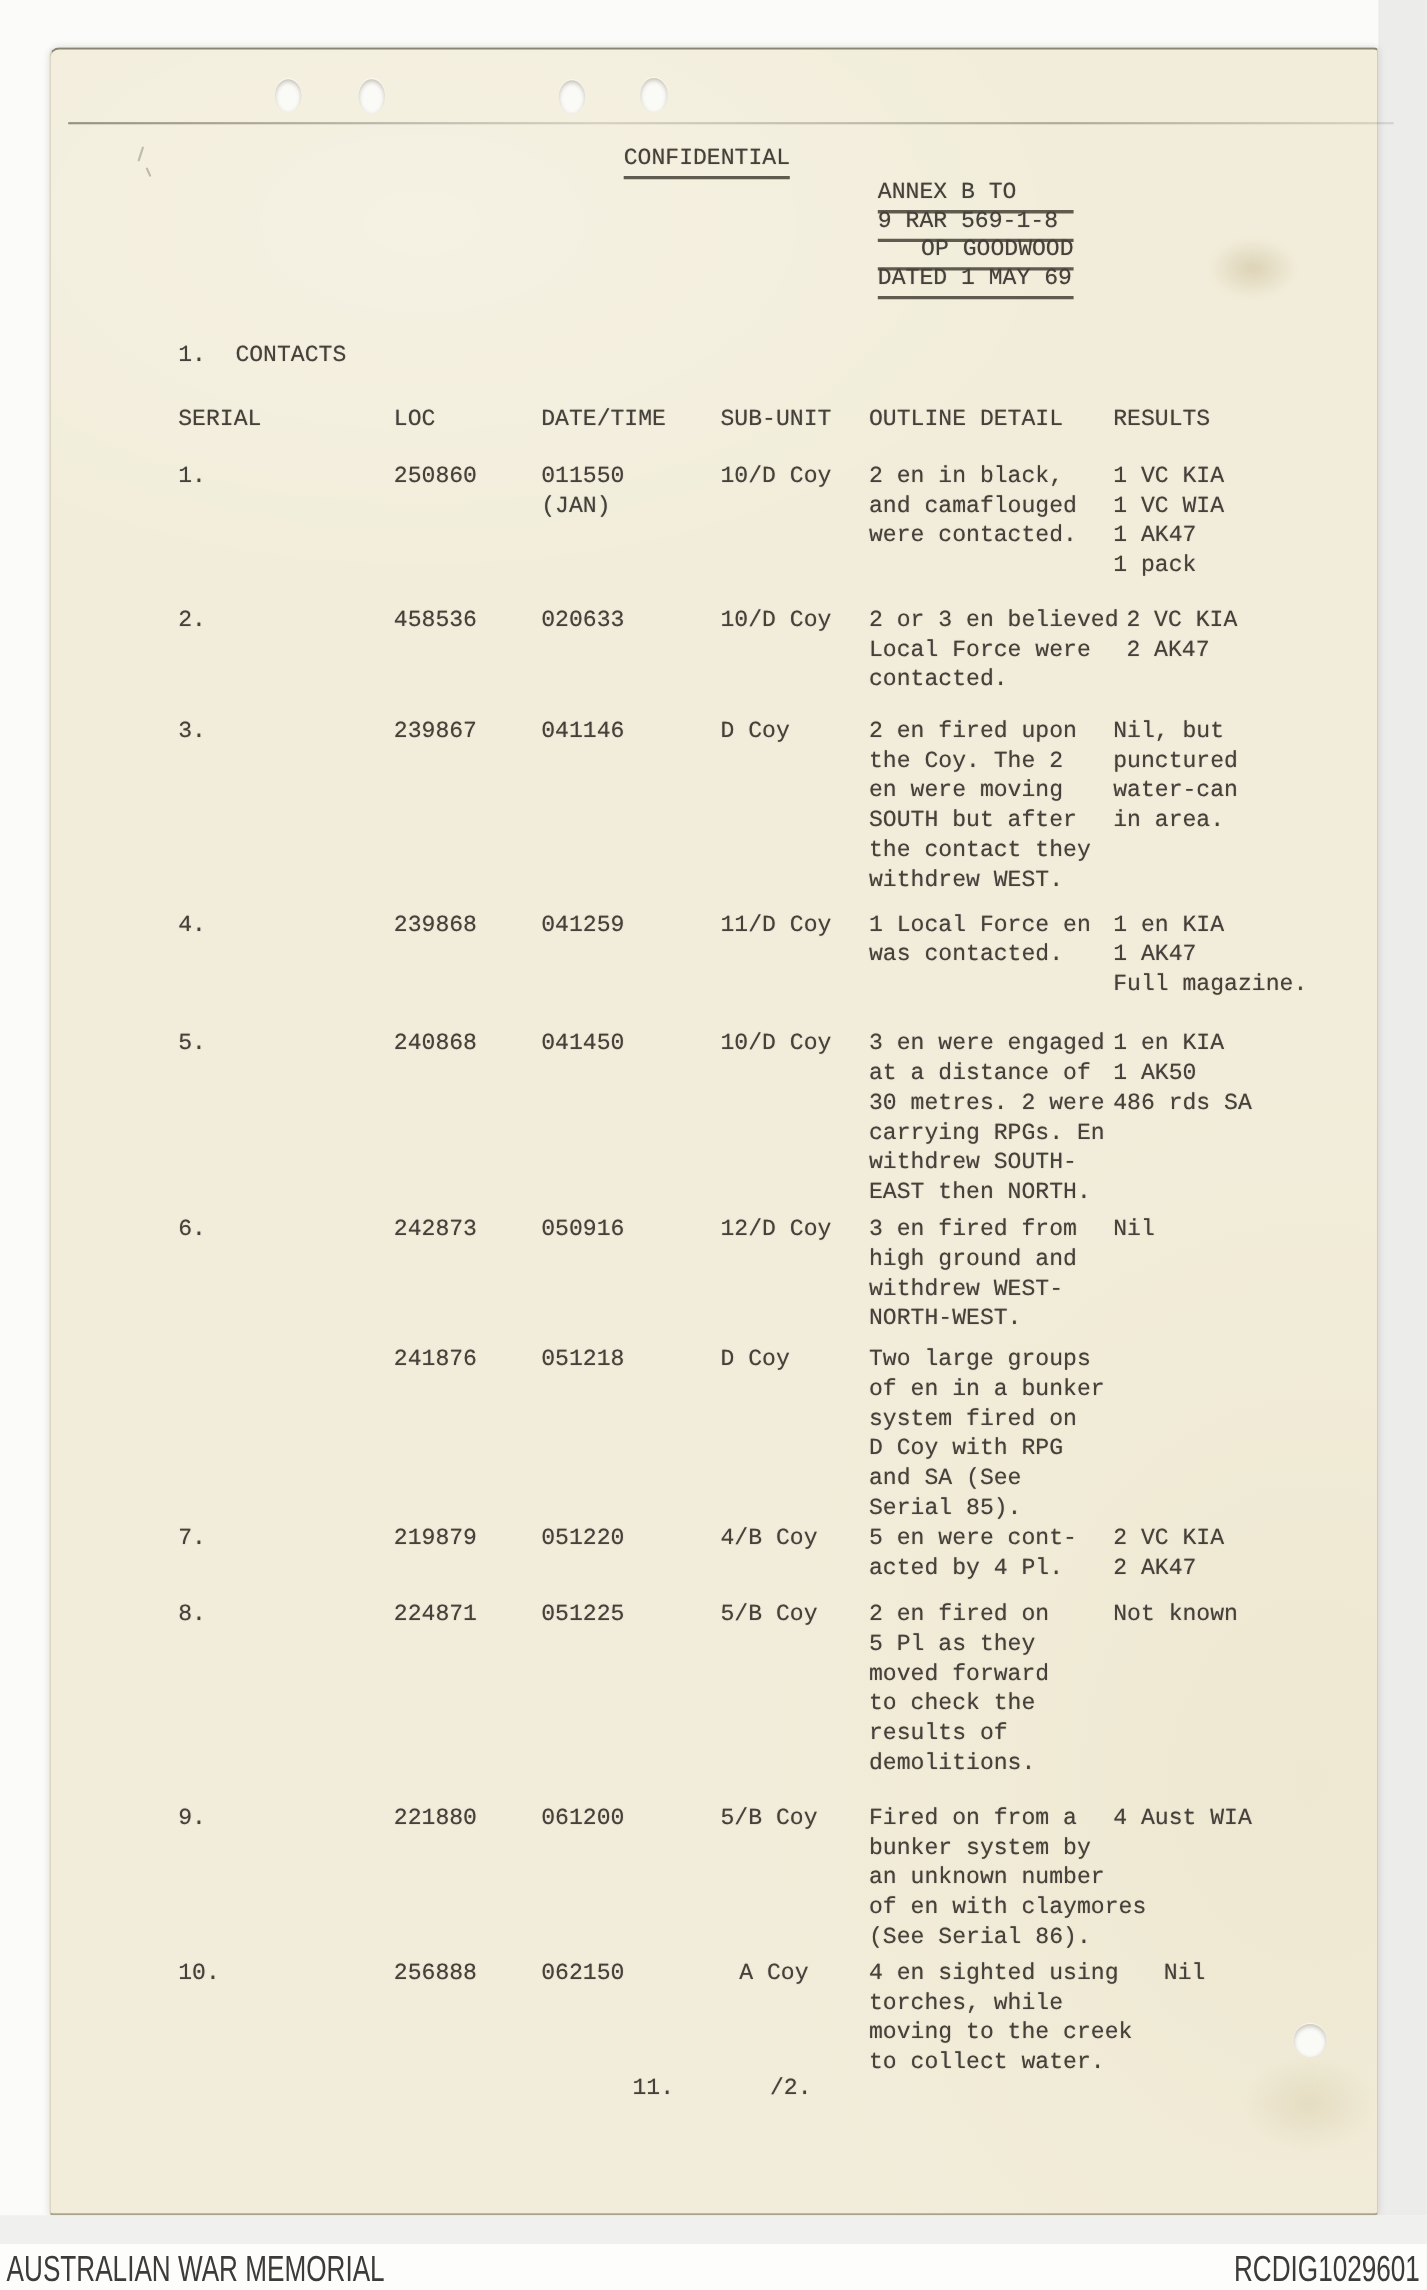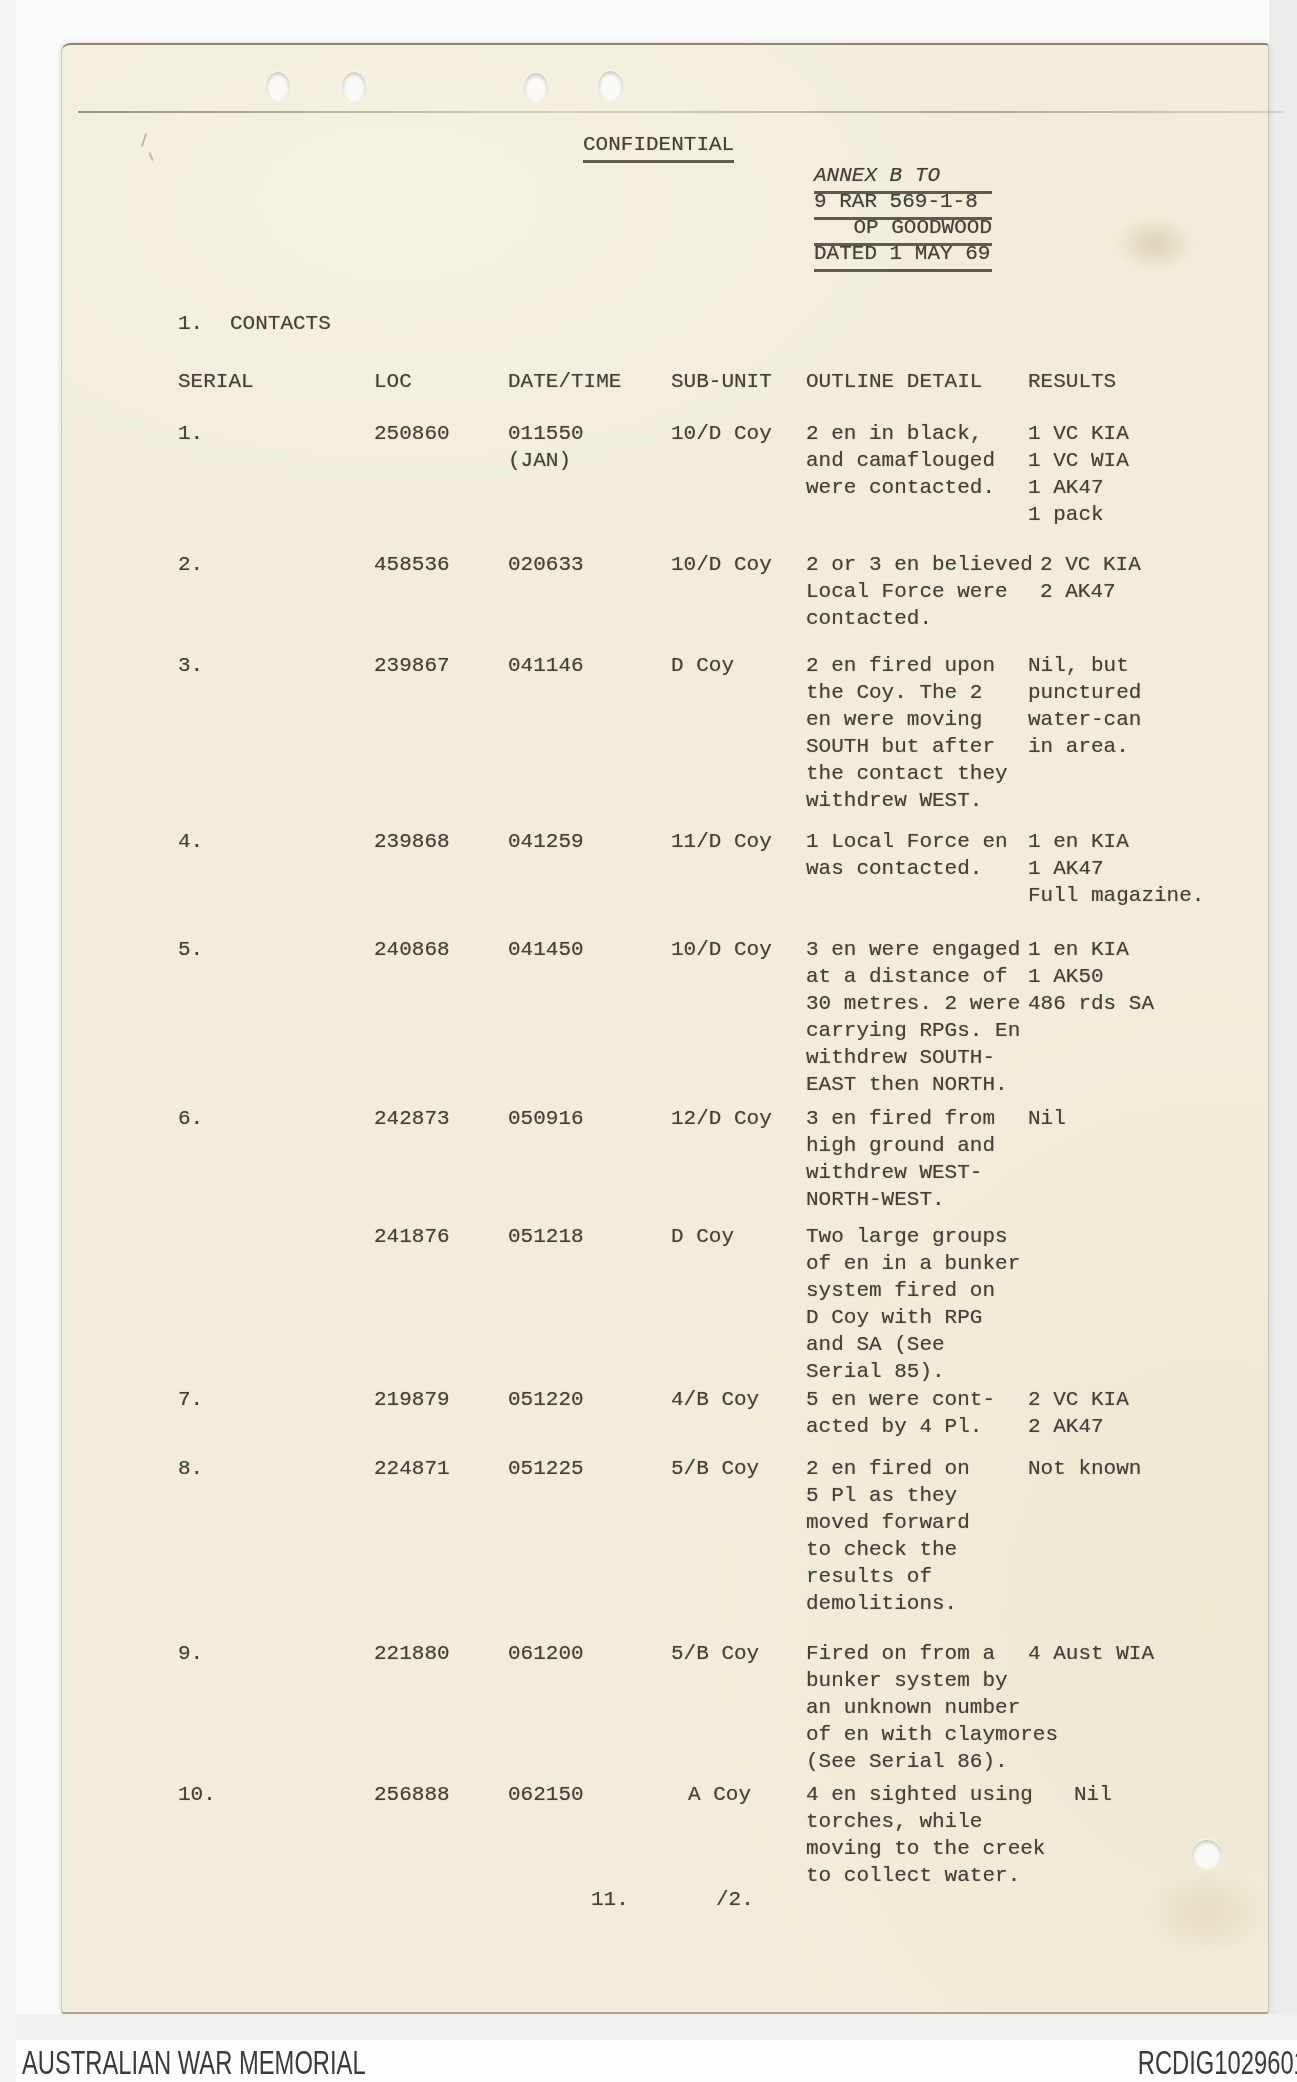--- a/index.html
+++ b/index.html
@@ -1,17 +1,17 @@
 <!DOCTYPE html>
 <html><head>
 <meta charset="utf-8">
 <style>
   html,body{margin:0;padding:0;width:1297px;height:2082px;overflow:hidden;background:#f5f5f4;}
   *{box-sizing:border-box;}
-  .stage{position:absolute;left:16px;top:0;width:1142px;height:2082px;font-family:"Liberation Mono","DejaVu Sans Mono",monospace;border-radius:12px;}
+  .stage{position:absolute;left:0;top:0;width:1142px;height:2082px;font-family:"Liberation Mono","DejaVu Sans Mono",monospace;border-radius:12px;}
   .margin-right{position:absolute;left:1253px;top:0;width:44px;height:2014px;background:#ececeb;}
   .margin-top{position:absolute;left:0;top:0;width:1297px;height:44px;background:#fbfbfa;}
   .margin-left{position:absolute;left:0;top:0;width:45px;height:2014px;background:#fbfbfa;}
   .paper{position:absolute;left:45px;top:43px;width:1208px;height:1971px;
     background:
       radial-gradient(ellipse 900px 500px at 28% 8%, rgba(255,255,255,0.25), rgba(255,255,255,0) 70%),
       radial-gradient(ellipse 700px 900px at 95% 80%, rgba(210,195,150,0.12), rgba(210,195,150,0) 70%),
       #f2edda;
     border:1px solid #cdc6b1;border-top:2px solid #8a8474;border-bottom:2px solid #aba globalization;
     border-bottom:2px solid #aba489;
@@ -60,21 +60,21 @@
   <div class="hole" style="left:1176px;top:1840px;width:30px;height:30px;"></div>
 
   <div class="stain" style="left:1098px;top:216px;width:82px;height:56px;background:radial-gradient(ellipse at center, rgba(168,148,98,0.30), rgba(168,148,98,0) 70%);"></div>
   <div class="stain" style="left:1130px;top:1870px;width:120px;height:85px;background:radial-gradient(ellipse at center, rgba(185,165,115,0.20), rgba(185,165,115,0) 70%);"></div>
   <div class="pencil" style="left:127px;top:133px;width:2px;height:14px;transform:rotate(18deg);"></div>
   <div class="pencil" style="left:134px;top:152px;width:2px;height:9px;transform:rotate(-24deg);"></div>
 
   <div class="tw" style="left:567px;top:131px;"><span class="ul">CONFIDENTIAL</span></div>
 
   <div>
-    <div class="tw annex-line" style="top:162px;font-style:italic;"><span class="ul">ANNEX B TO</span></div>
+    <div class="tw annex-line" style="top:162px;"><span class="ul">ANNEX B TO</span></div>
     <div class="tw annex-line" style="top:188px;"><span class="ul">9 RAR 569-1-8</span></div>
     <div class="tw annex-line" style="top:214px;text-align:right;"><span class="ul">OP GOODWOOD</span></div>
     <div class="tw annex-line" style="top:240px;text-decoration:underline;"><span class="ul">DATED 1 MAY 69</span></div>
   </div>
 
 
   <div>
     <span class="tw" style="left:162px;top:310px;">1.</span>
     <span class="tw" style="left:214px;top:310px;">CONTACTS</span>
   </div>

